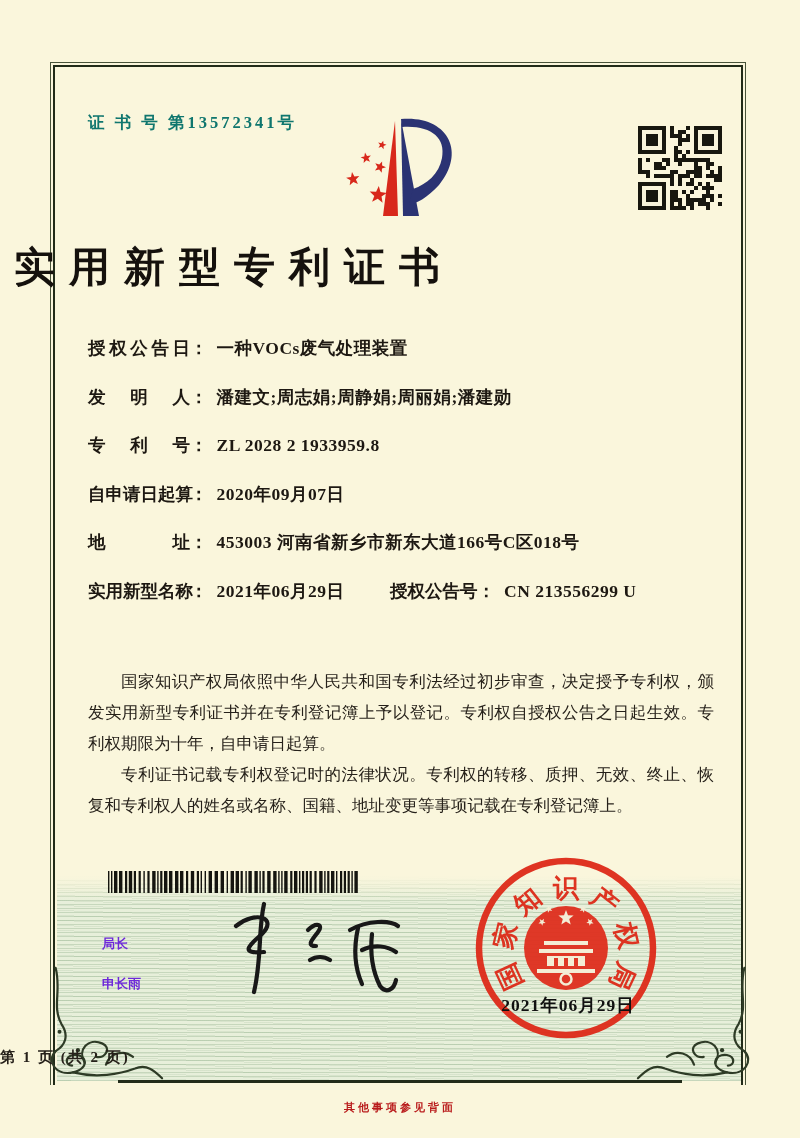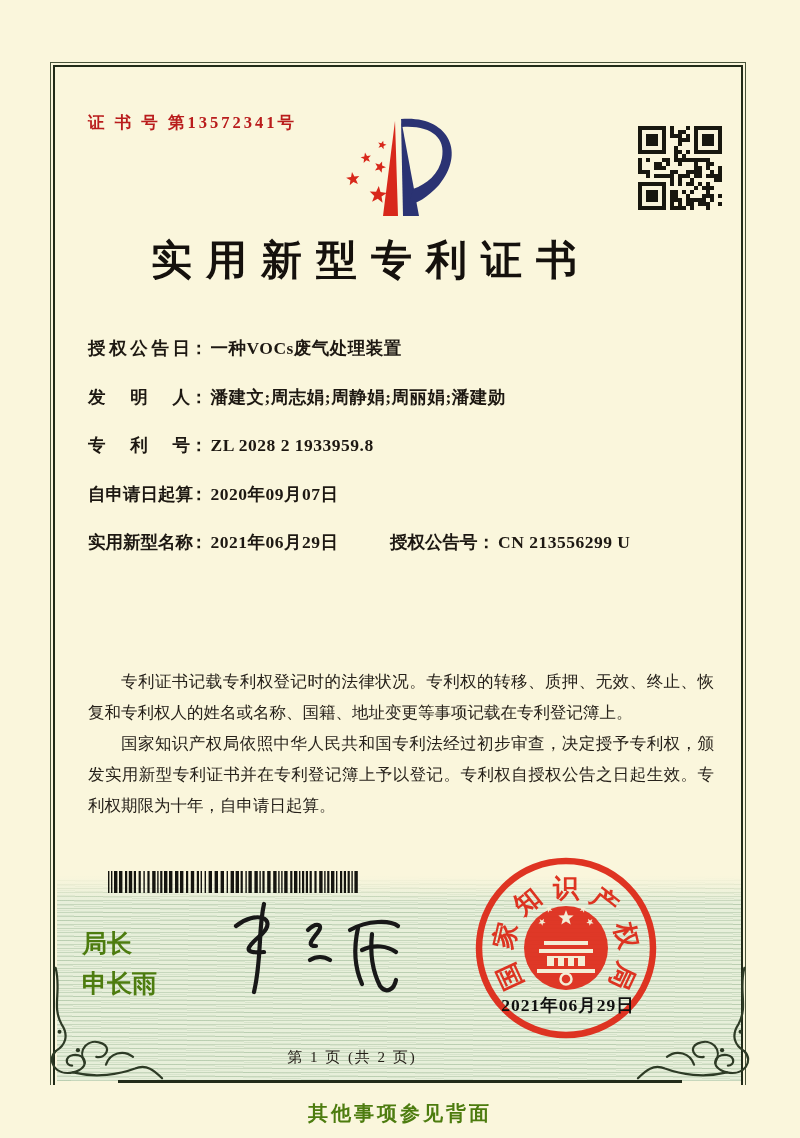--- a/index.html
+++ b/index.html
@@ -26,49 +26,49 @@
   .green-panel{
     position:absolute; left:57px; top:876px; width:686px; height:205px;
     background:
       linear-gradient(#faf6dc, rgba(250,246,220,0) 26px),
       repeating-linear-gradient(0deg, rgba(104,146,102,.26) 0 1px, rgba(104,146,102,0) 1px 4px),
       repeating-linear-gradient(2deg, rgba(104,146,102,.12) 0 1px, rgba(104,146,102,0) 1px 5px),
       #e7efda;
   }
   .cert-no{
     position:absolute; left:88px; top:112px;
-    font-size:16.5px; font-weight:600; letter-spacing:3px; color:#b91c1c;
+    font-size:16.5px; font-weight:600; letter-spacing:3px; color:#0f766e;
   }
   .logo{ position:absolute; left:335px; top:103px; width:132px; height:132px; }
   .qr{ position:absolute; left:638px; top:126px; width:84px; height:84px; }
   .title{
-    position:absolute; left:0; top:233px; width:728px; text-align:center;
+    position:absolute; left:0; top:240px; width:728px; 
     font-size:41px; font-weight:700; letter-spacing:14px; text-indent:14px; color:#15110d;
   }
   .fields{ position:absolute; left:88px; top:336px; width:630px; }
   .frow{ position:relative; height:24px; margin-bottom:24.5px; font-size:17.5px; font-weight:700; color:#1d1812; white-space:nowrap;}
   .flabel{ display:inline-block; width:102px; text-align:justify; text-align-last:justify; vertical-align:bottom;}
   .fcolon{ display:inline-block; }
-  .fvalue{ margin-left:3px; letter-spacing:.5px;}
+  .fvalue{ margin-left:9px; letter-spacing:.5px;}
   .grant-pair{ position:absolute; left:302px; top:0;}
   .paras{
     position:absolute; left:88px; top:666px; width:626px;
     font-size:16.5px; line-height:31px; color:#26211a; text-align:justify;
   }
   .paras p{ margin:0; text-indent:2em; }
   .barcode{ position:absolute; left:106px; top:871px; width:256px; height:22px; }
-  .director{ position:absolute; left:82px; top:924px; font-size:25px; font-weight:700; color:#4d7c0f; line-height:40px;}
+  .director{ position:absolute; left:102px; top:924px; font-size:13px; font-weight:700; color:#6d28d9; line-height:40px;}
   .signature{ position:absolute; left:212px; top:898px; width:195px; height:100px;}
   .seal{ position:absolute; left:468px; top:850px; width:196px; height:196px; opacity:.95;}
   .seal-date{
     position:absolute; left:488px; top:993px; width:160px; text-align:center;
     font-size:17.5px; font-weight:700; letter-spacing:1px; color:#101010;
   }
-  .page-num{ position:absolute; left:0; top:1048px; width:704px; text-align:center; font-size:15px; font-weight:400; color:#26211a; letter-spacing:2px;}
-  .back-note{ position:absolute; left:0; top:1100px; width:800px; text-align:center; font-size:20px; font-weight:700; color:#4d7c0f; letter-spacing:3px;}
+  .page-num{ position:absolute; left:0; top:1048px; width:704px; font-size:15px; font-weight:700; color:#26211a; letter-spacing:2px;}
+  .back-note{ position:absolute; left:0; top:1100px; width:800px; text-align:center; font-size:11px; font-weight:700; color:#b91c1c; letter-spacing:3px;}
   .flourish{ position:absolute; width:118px; height:118px; top:966px;}
   .flourish.left{ left:46px; }
   .flourish.right{ left:636px; transform:scaleX(-1); }
   .flourish path{ stroke:#2e3b26; fill:none; stroke-width:2.3; stroke-linecap:round;}
   .flourish circle{ fill:#2e3b26; }
   .sig path{ stroke:#181818; fill:none; stroke-width:4.2; stroke-linecap:round; stroke-linejoin:round;}
   .seal-ring{ fill:none; stroke:#de2a19; stroke-width:6.5; }
   .seal-chars text{ fill:#dd2a18; font-size:26px; font-weight:700; font-family:"Liberation Serif","DejaVu Serif",serif;}
 </style>
 </head>
@@ -264,30 +264,33 @@
     <div class="frow">
       <span class="flabel">发明人</span><span class="fcolon">：</span><span class="fvalue">潘建文;周志娟;周静娟;周丽娟;潘建勋</span>
     </div>
     <div class="frow">
       <span class="flabel">专利号</span><span class="fcolon">：</span><span class="fvalue">ZL 2028 2 1933959.8</span>
     </div>
     <div class="frow">
       <span class="flabel">自申请日起算</span><span class="fcolon">：</span><span class="fvalue">2020年09月07日</span>
     </div>
     <div class="frow">
+      <span class="flabel">地址</span><span class="fcolon">：</span><span class="fvalue">453003 河南省新乡市新东大道166号C区018号</span>
+    </div>
+    <div class="frow">
       <span class="flabel">实用新型名称</span><span class="fcolon">：</span><span class="fvalue">2021年06月29日</span>
       <span class="grant-pair">
         <span>授权公告号</span><span class="fcolon">：</span><span class="fvalue">CN 213556299 U</span>
       </span>
     </div>
   </div>
 
   <div class="paras">
+    <p>国家知识产权局依照中华人民共和国专利法经过初步审查，决定授予专利权，颁发实用新型专利证书并在专利登记簿上予以登记。专利权自授权公告之日起生效。专利权期限为十年，自申请日起算。</p>
     <p>专利证书记载专利权登记时的法律状况。专利权的转移、质押、无效、终止、恢复和专利权人的姓名或名称、国籍、地址变更等事项记载在专利登记簿上。</p>
-    <p>国家知识产权局依照中华人民共和国专利法经过初步审查，决定授予专利权，颁发实用新型专利证书并在专利登记簿上予以登记。专利权自授权公告之日起生效。专利权期限为十年，自申请日起算。</p>
   </div>
 
   <svg class="barcode" id="barcode-svg" viewBox="0 0 256 22" preserveAspectRatio="none">
       <g fill="#15150f">
         <rect x="2.0" y="0" width="1.4" height="22"></rect>
         <rect x="5.0" y="0" width="1.4" height="22"></rect>
         <rect x="8.0" y="0" width="3.4" height="22"></rect>
         <rect x="13.0" y="0" width="3.4" height="22"></rect>
         <rect x="19.0" y="0" width="2.2" height="22"></rect>
         <rect x="22.8" y="0" width="3.4" height="22"></rect>

